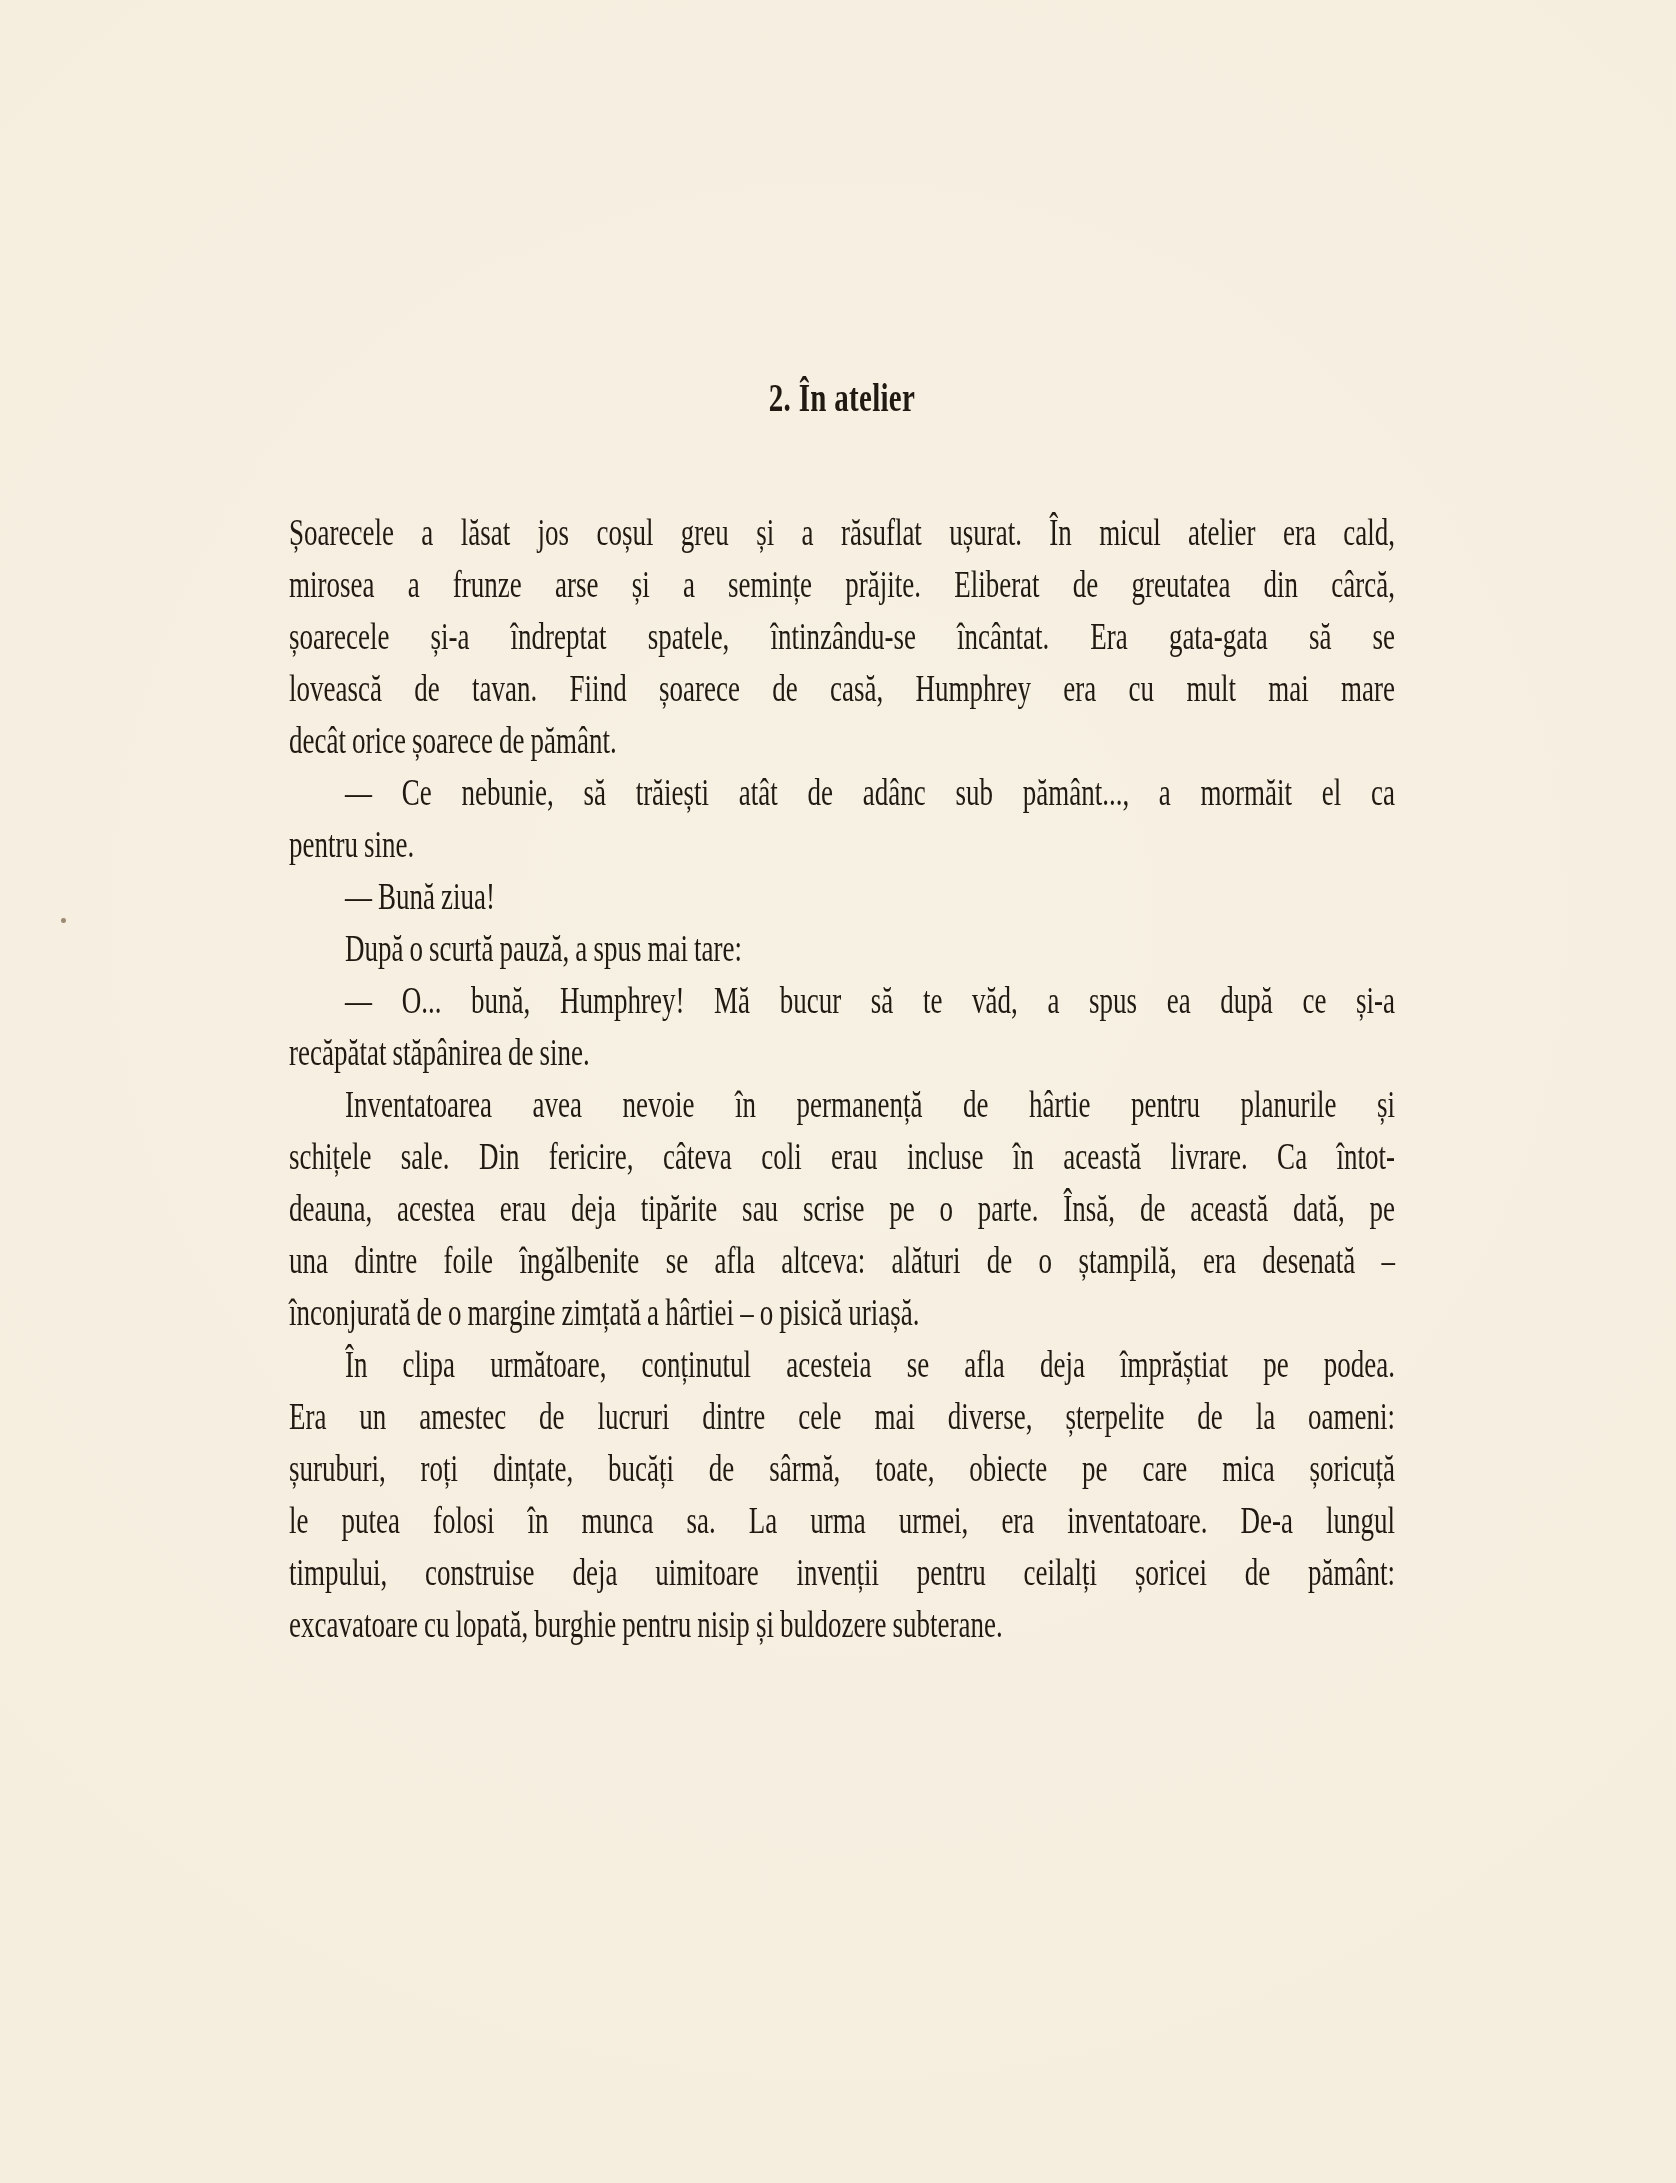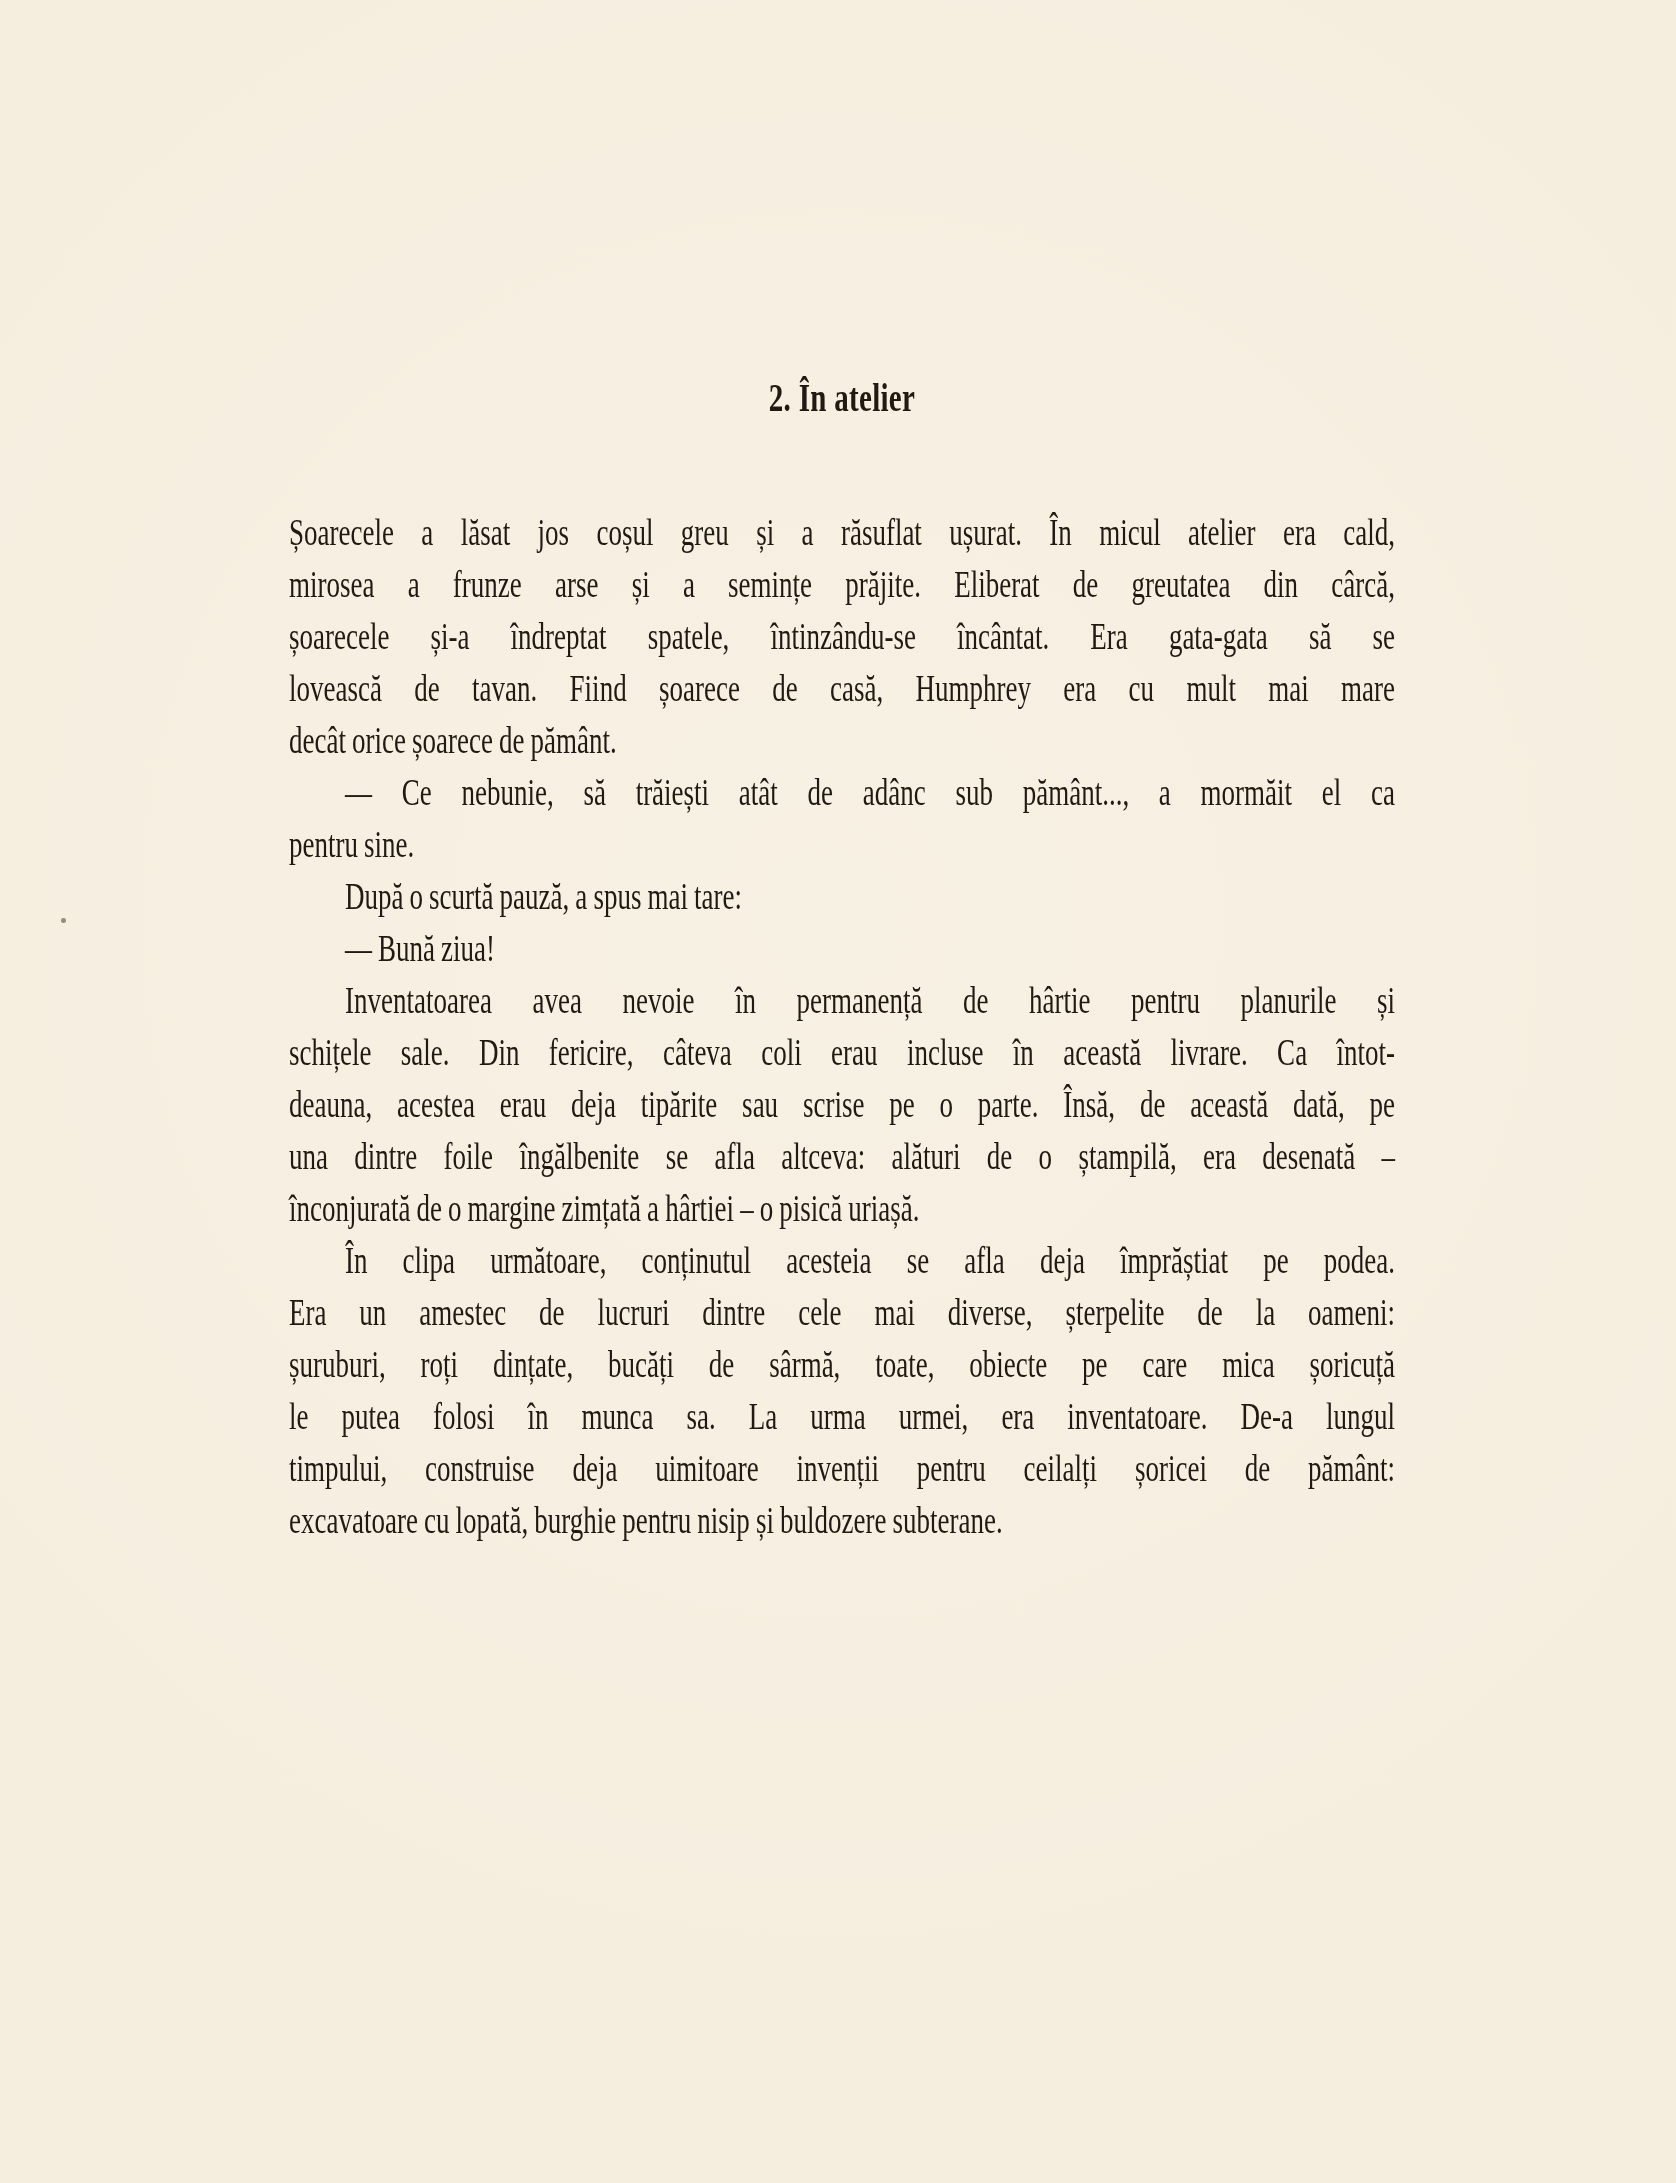--- a/index.html
+++ b/index.html
@@ -96,24 +96,28 @@
         <div class="line jl">mirosea a frunze arse și a semințe prăjite. Eliberat de greutatea din cârcă,</div>
         <div class="line jl">șoarecele și-a îndreptat spatele, întinzându-se încântat. Era gata-gata să se</div>
         <div class="line jl">lovească de tavan. Fiind șoarece de casă, Humphrey era cu mult mai mare</div>
         <div class="line">decât orice șoarece de pământ.</div>
       </div>
       <div class="paragraph">
         <div class="line jl indent">— Ce nebunie, să trăiești atât de adânc sub pământ..., a mormăit el ca</div>
         <div class="line">pentru sine.</div>
       </div>
       <div class="paragraph">
+        <div class="line indent">— Bună ziua!</div>
+      </div>
+      <div class="paragraph">
         <div class="line indent">După o scurtă pauză, a spus mai tare:</div>
       </div>
       <div class="paragraph">
-        <div class="line indent">— Bună ziua!</div>
+        <div class="line jl indent">— O... bună, Humphrey! Mă bucur să te văd, a spus ea după ce și-a</div>
+        <div class="line">recăpătat stăpânirea de sine.</div>
       </div>
       <div class="paragraph">
         <div class="line jl indent">Inventatoarea avea nevoie în permanență de hârtie pentru planurile și</div>
         <div class="line jl">schițele sale. Din fericire, câteva coli erau incluse în această livrare. Ca întot-</div>
         <div class="line jl">deauna, acestea erau deja tipărite sau scrise pe o parte. Însă, de această dată, pe</div>
         <div class="line jl">una dintre foile îngălbenite se afla altceva: alături de o ștampilă, era desenată –</div>
         <div class="line">înconjurată de o margine zimțată a hârtiei – o pisică uriașă.</div>
       </div>
       <div class="paragraph">
         <div class="line jl indent">În clipa următoare, conținutul acesteia se afla deja împrăștiat pe podea.</div>

